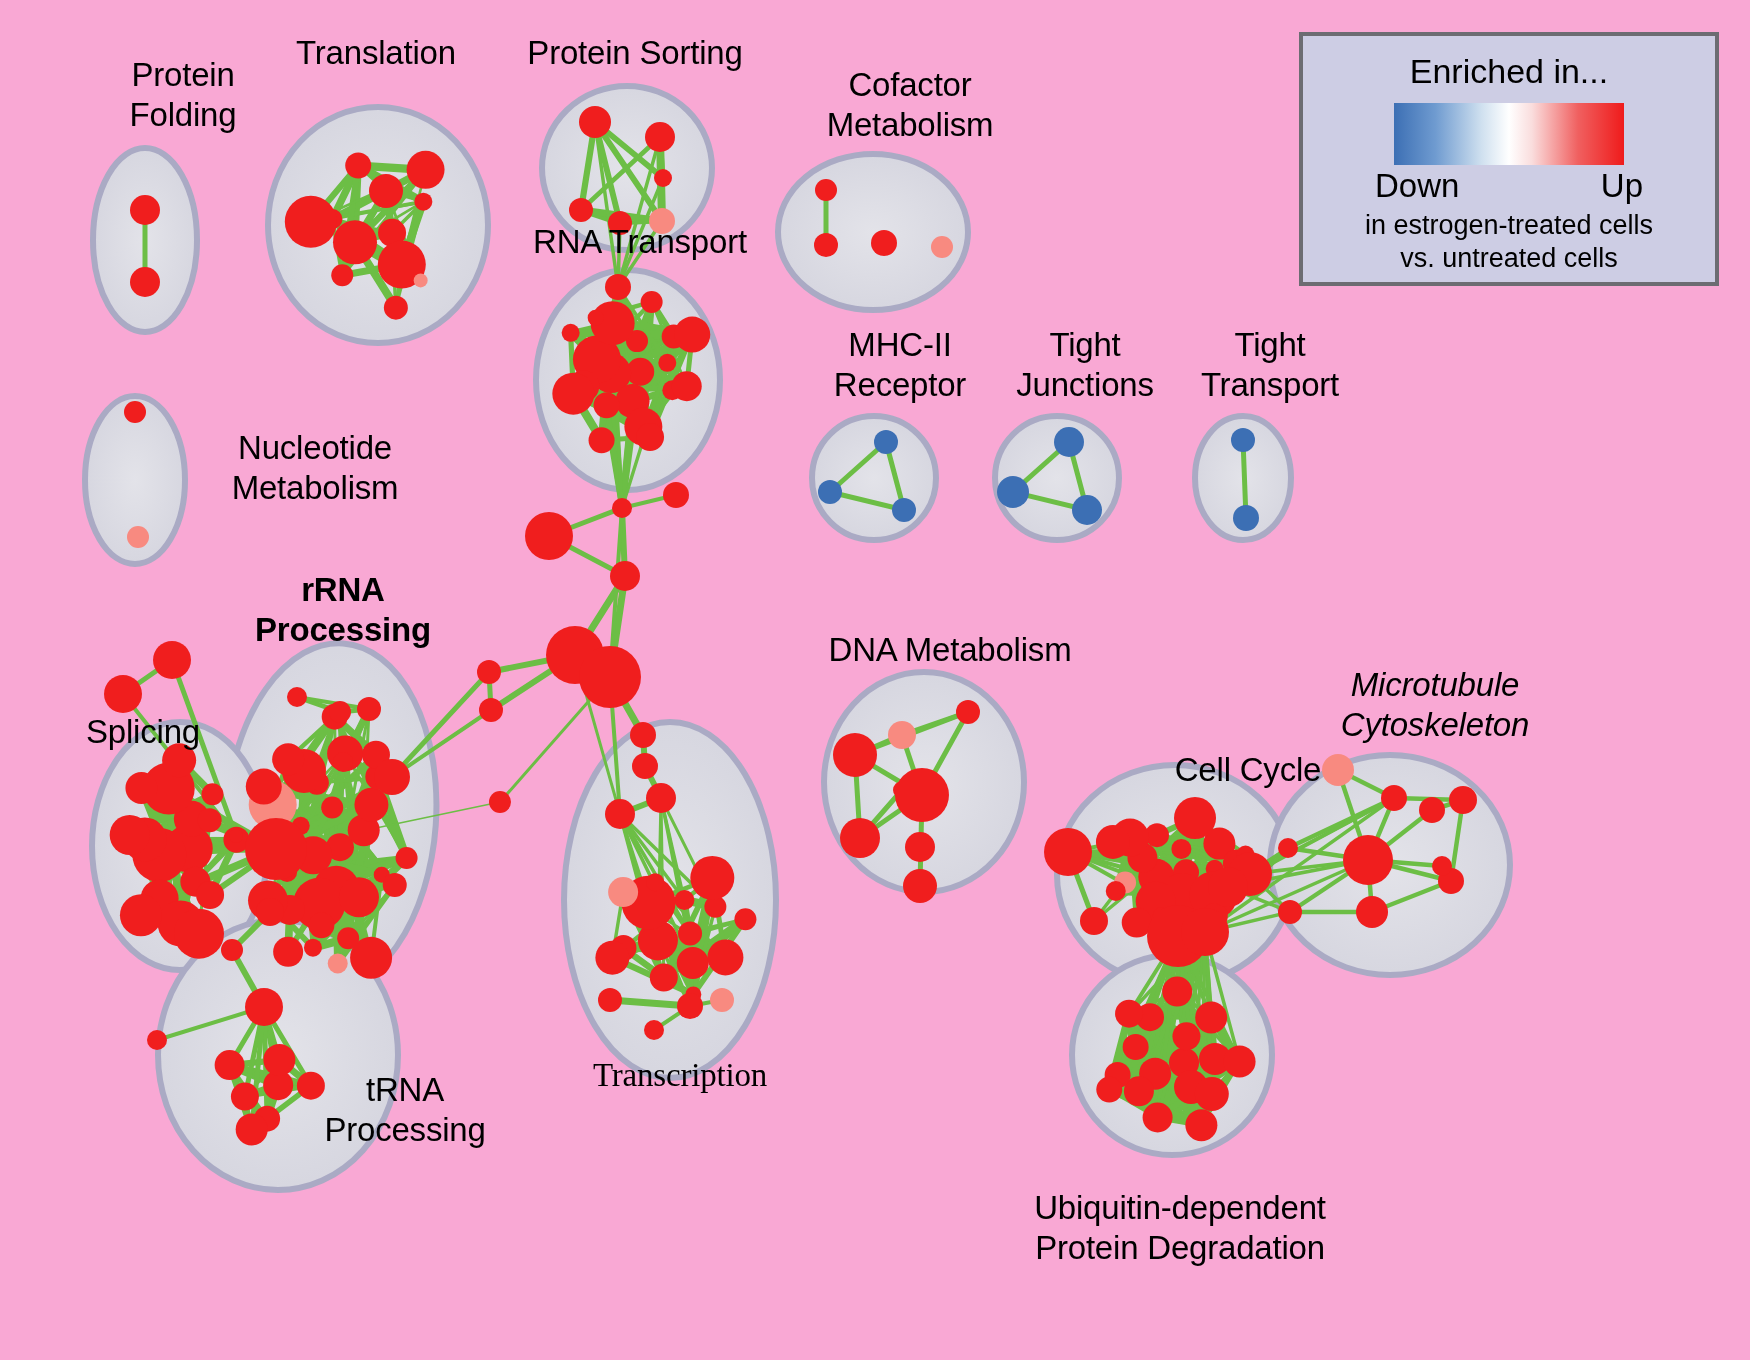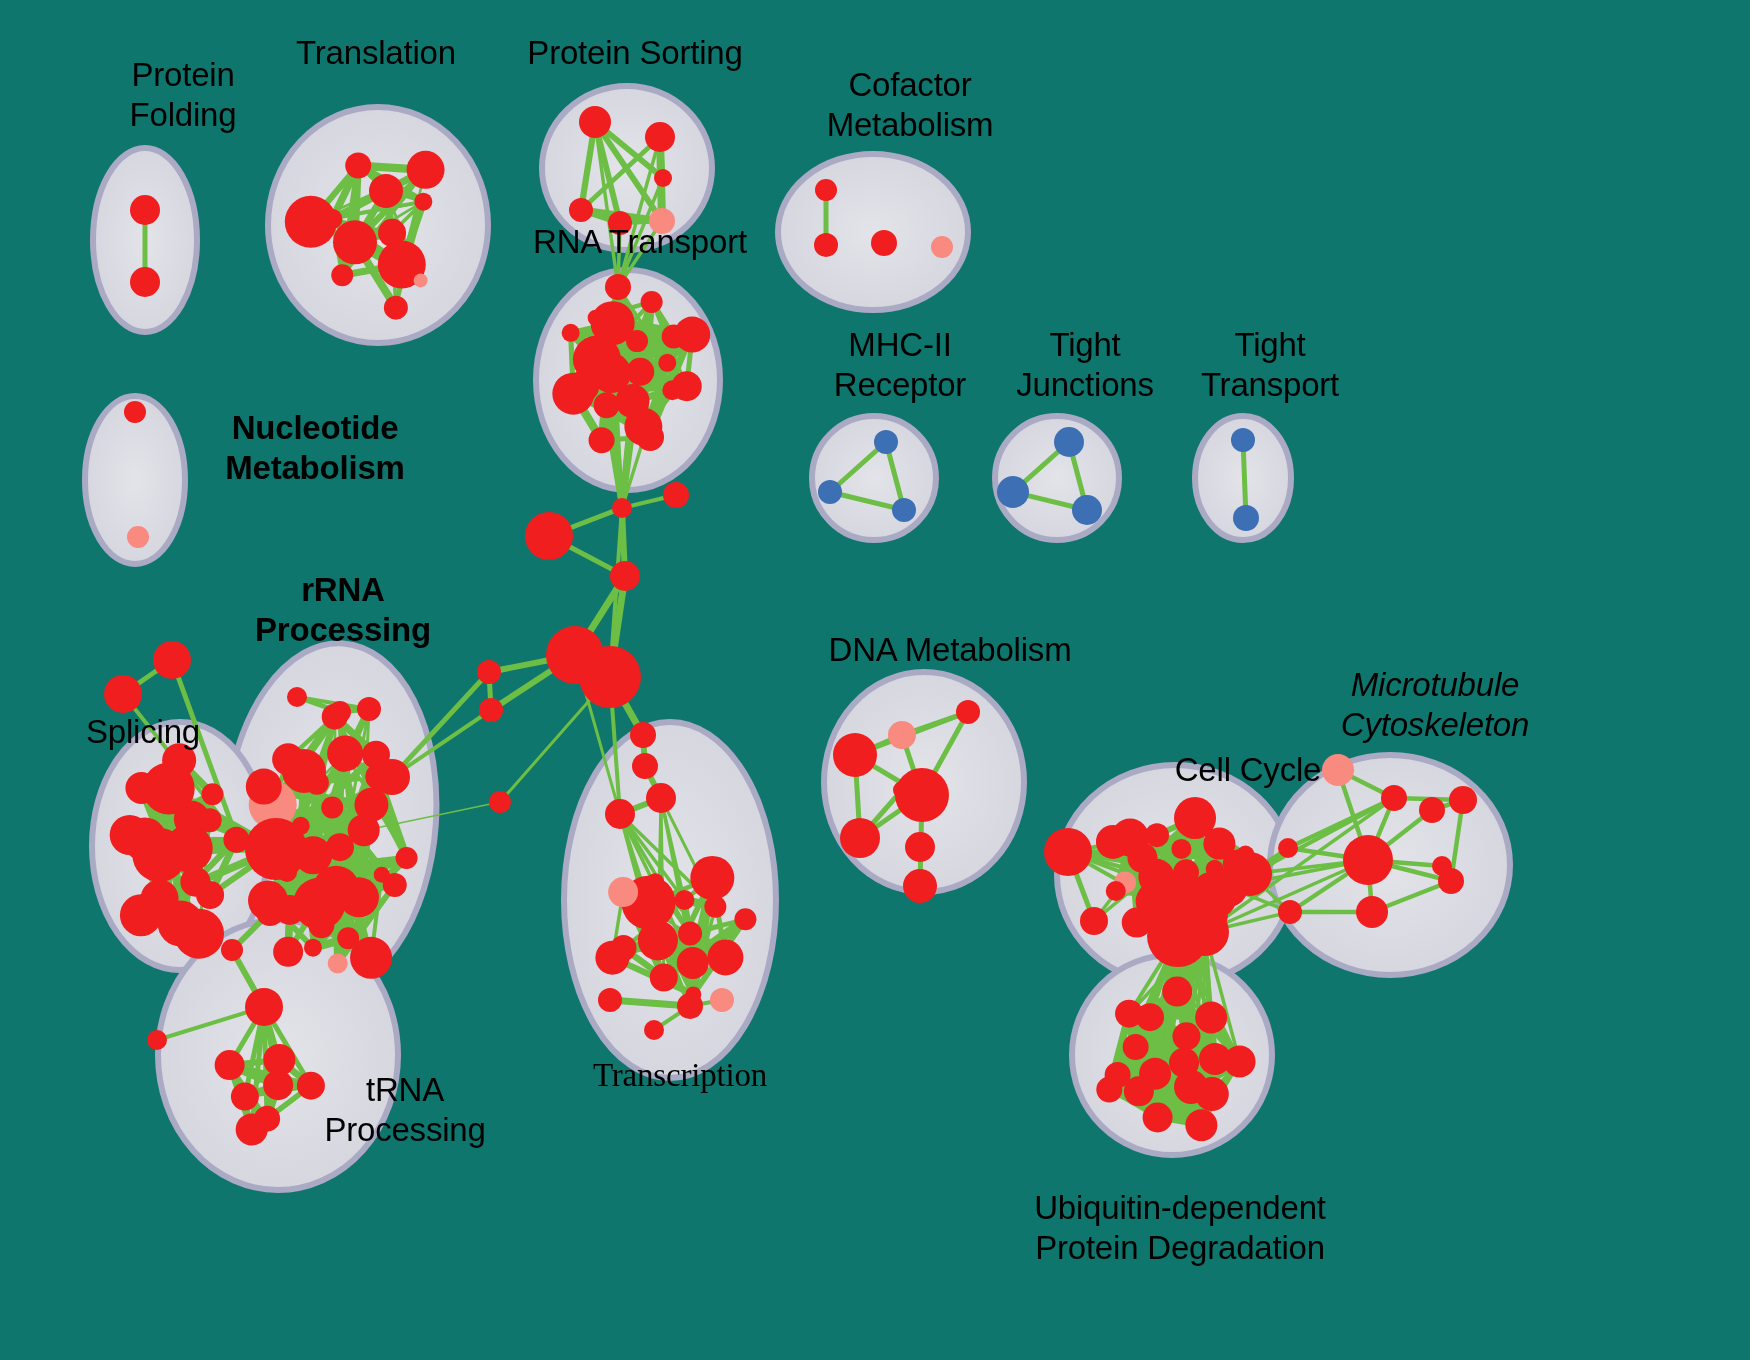--- a/index.html
+++ b/index.html
@@ -1,19 +1,19 @@
 <!DOCTYPE html>
 <html><head>
 <meta charset="utf-8">
 <title>Enrichment Map Network</title>
 <style>
   html,body{margin:0;padding:0;background:#cdcde4;}
   body{width:1750px;height:1360px;position:relative;overflow:hidden;
        font-family:"Liberation Sans","DejaVu Sans",sans-serif;}
-  #stage{position:absolute;left:0;top:0;width:1750px;height:1360px;background:#0f766e;}
+  #stage{position:absolute;left:0;top:0;width:1750px;height:1360px;background:#f9a8d4;}
   svg#net{position:absolute;left:0;top:0;width:1750px;height:1360px;}
   .cluster-label{position:absolute;color:#000;font-size:33px;line-height:40px;
        text-align:center;white-space:pre-line;font-weight:400;letter-spacing:-0.2px;}
   #legend{position:absolute;left:1299px;top:32px;width:420px;height:254px;
        background:#cdcde4;border:4px solid #6c6c72;box-sizing:border-box;}
   #legend .ltitle{text-align:center;font-size:34px;color:#000;margin-top:16px;}
   #legend .bar{margin:12px auto 0 auto;width:230px;height:62px;
        background:linear-gradient(to right,#3c6fb4 0%,#6f9bd0 18%,#cfe0ef 38%,#ffffff 50%,#fadddd 60%,#f06060 80%,#ef1b1b 100%);}
   #legend .ends{display:flex;justify-content:space-between;width:268px;margin:2px auto 0 auto;
        font-size:33px;color:#000;}
@@ -1083,21 +1083,21 @@
   </svg>
 
   <div id="labels">
       <div class="cluster-label" style="left: 78px; top: 55px; width: 210px;">Protein
 Folding</div>
       <div class="cluster-label" style="left: 256px; top: 33px; width: 240px;">Translation</div>
       <div class="cluster-label" style="left: 495px; top: 33px; width: 280px;">Protein Sorting</div>
       <div class="cluster-label" style="left: 790px; top: 65px; width: 240px;">Cofactor
 Metabolism</div>
       <div class="cluster-label" style="left: 500px; top: 222px; width: 280px;">RNA Transport</div>
-      <div class="cluster-label" style="left: 190px; top: 408px; width: 250px; font-weight: bold;">Nucleotide
+      <div class="cluster-label" style="left: 190px; top: 428px; width: 250px;">Nucleotide
 Metabolism</div>
       <div class="cluster-label" style="left: 790px; top: 325px; width: 220px;">MHC-II
 Receptor</div>
       <div class="cluster-label" style="left: 975px; top: 325px; width: 220px;">Tight
 Junctions</div>
       <div class="cluster-label" style="left: 1160px; top: 325px; width: 220px;">Tight
 Transport</div>
       <div class="cluster-label" style="left: 228px; top: 570px; width: 230px; font-weight: bold;">rRNA
 Processing</div>
       <div class="cluster-label" style="left: 48px; top: 712px; width: 190px;">Splicing</div>
@@ -1105,14 +1105,24 @@
 Processing</div>
       <div class="cluster-label" style="left: 555px; top: 1055px; width: 250px; font-family: Liberation Serif, serif;">Transcription</div>
       <div class="cluster-label" style="left: 800px; top: 630px; width: 300px;">DNA Metabolism</div>
       <div class="cluster-label" style="left: 1138px; top: 750px; width: 220px;">Cell Cycle</div>
       <div class="cluster-label" style="left: 1290px; top: 665px; width: 290px; font-style: italic;">Microtubule
 Cytoskeleton</div>
       <div class="cluster-label" style="left: 980px; top: 1188px; width: 400px;">Ubiquitin-dependent
 Protein Degradation</div>
     </div>
 
+  <div id="legend">
+    <div class="ltitle">Enriched in...</div>
+    <div class="bar"></div>
+    <div class="ends">
+      <span>Down</span>
+      <span>Up</span>
+    </div>
+    <div class="sub">in estrogen-treated cells
+vs. untreated cells</div>
+  </div>
 
 </div>
 
 </body></html>

